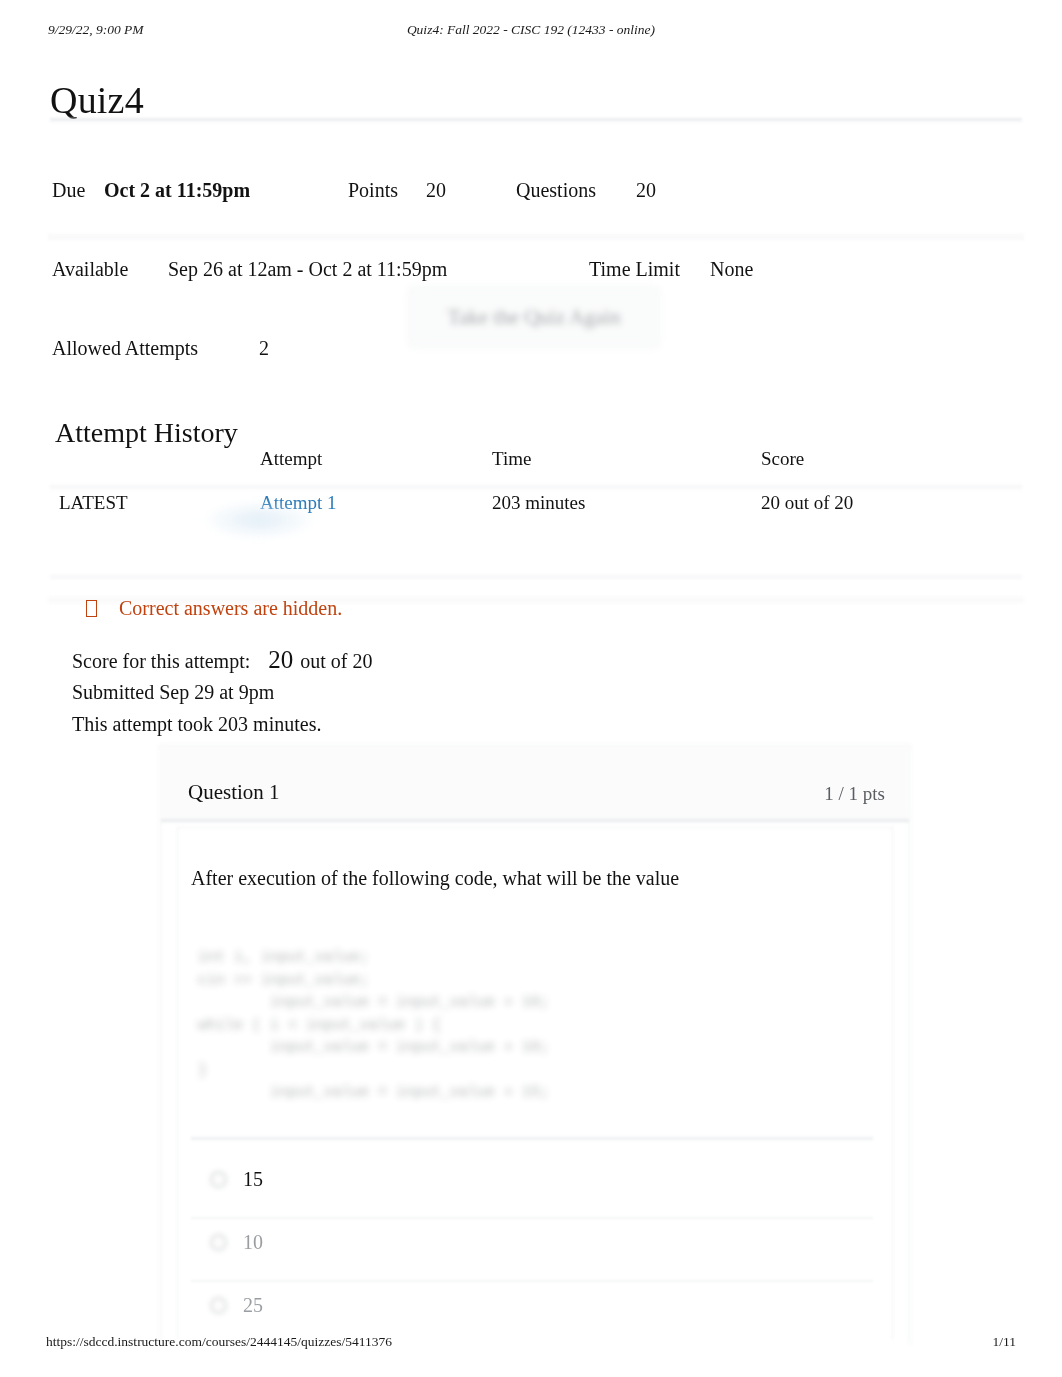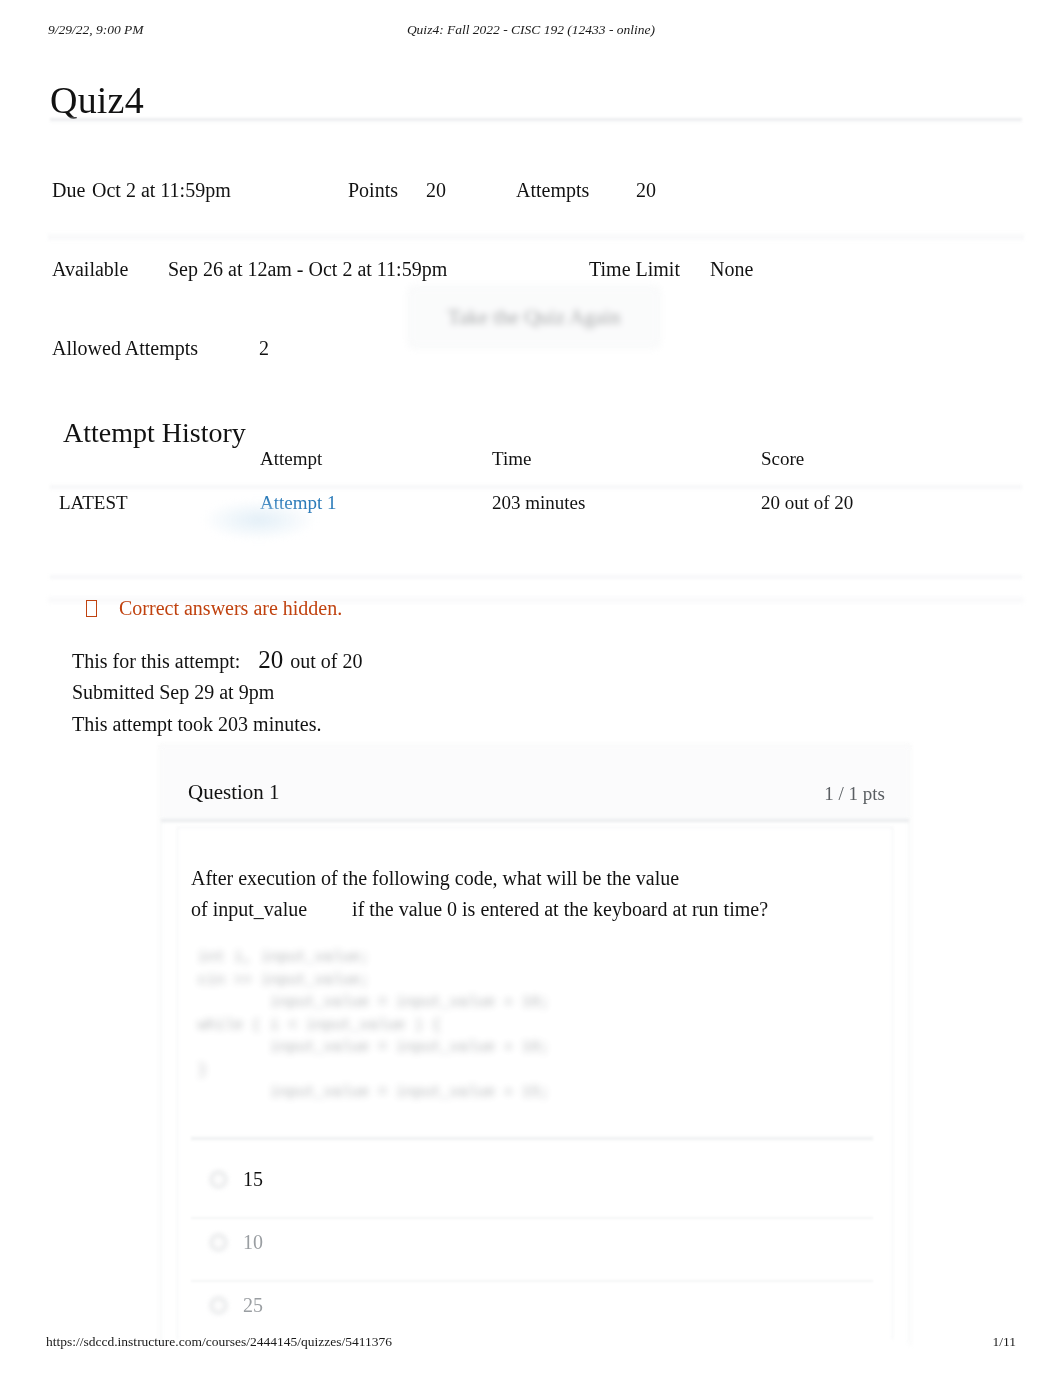--- a/index.html
+++ b/index.html
@@ -81,21 +81,21 @@
   }
   .meta-row {
     position: relative;
     height: 33px;
     white-space: nowrap;
     margin-top: 46px;
   }
   .meta-label { display: inline-block; }
   .meta-value { display: inline-block; }
   .m-due-label { position: absolute; left: 0; }
-  .m-due-value { position: absolute; left: 40px; }
+  .m-due-value { position: absolute; left: 52px; font-weight: bold; }
   .m-points-label { position: absolute; left: 296px; }
   .m-points-value { position: absolute; left: 374px; }
   .m-questions-label { position: absolute; left: 464px; }
   .m-questions-value { position: absolute; left: 584px; }
 
   .m-avail-label { position: absolute; left: 0; }
   .m-avail-value { position: absolute; left: 116px; }
   .m-tl-label { position: absolute; left: 537px; }
   .m-tl-value { position: absolute; left: 658px; }
 
@@ -132,21 +132,21 @@
     color: #5d6063;
     font-size: 21px;
     line-height: 60px;
     text-align: center;
     white-space: nowrap;
   }
 
   
   .ah-title {
     position: absolute;
-    left: 63px;
+    left: 55px;
     top: 393px;
     font-size: 28px;
     line-height: 34px;
     font-weight: normal;
     color: #121212;
   }
 
   .ah-table {
     position: absolute;
     left: 50px;
@@ -443,21 +443,21 @@
 
   <h1 class="quiz-title">Quiz4</h1>
 
   <div class="meta-top-rule"></div>
   <div class="meta-block">
     <div class="meta-row">
       <span class="meta-label m-due-label">Due</span>
       <span class="meta-value m-due-value">Oct 2 at 11:59pm</span>
       <span class="meta-label m-points-label">Points</span>
       <span class="meta-value m-points-value">20</span>
-      <span class="meta-label m-questions-label">Attempts</span>
+      <span class="meta-label m-questions-label">Questions</span>
       <span class="meta-value m-questions-value">20</span>
     </div>
     <div class="meta-row">
       <span class="meta-label m-avail-label">Available</span>
       <span class="meta-value m-avail-value">Sep 26 at 12am - Oct 2 at 11:59pm</span>
       <span class="meta-label m-tl-label">Time Limit</span>
       <span class="meta-value m-tl-value">None</span>
     </div>
     <div class="meta-row">
       <span class="meta-label m-attempts-label">Allowed Attempts</span>
@@ -490,38 +490,37 @@
     </div>
   </div>
   <div class="attempt-link-hl"></div>
 
   <div class="hidden-notice">
     <span class="tofu"></span><span>Correct answers are hidden.</span>
   </div>
 
   <div class="score-block">
     <div class="score-line1">
-      <span class="s-label">This for this attempt:</span><span class="s-val">20</span><span class="s-outof">out of 20</span>
+      <span class="s-label">Score for this attempt:</span><span class="s-val">20</span><span class="s-outof">out of 20</span>
     </div>
     <div class="score-line2">Submitted Sep 29 at 9pm</div>
     <div class="score-line3">This attempt took 203 minutes.</div>
   </div>
 
   <div class="q-card">
     <div class="q-card-frame"></div>
     <div class="q-header-band"></div>
     <div class="q-header-rule"></div>
     <div class="q-title">Question 1</div>
     <div class="q-pts">1 / 1 pts</div>
 
     <div class="q-inner"></div>
 
     <div class="q-text">
       <div class="line1">After execution of the following code, what will be the value</div>
-      <div class="line2"><span>of input_value</span><span class="gap"></span><span>if the value 0 is entered at the keyboard at run time?</span></div>
     </div>
 
     <div class="q-code">int i, input_value;
 cin &gt;&gt; input_value;
         input_value = input_value + 10;
 while ( i &lt; input_value ) {
         input_value = input_value + 10;
 }
         input_value = input_value + 15;</div>
     <div class="q-code-rule"></div>

